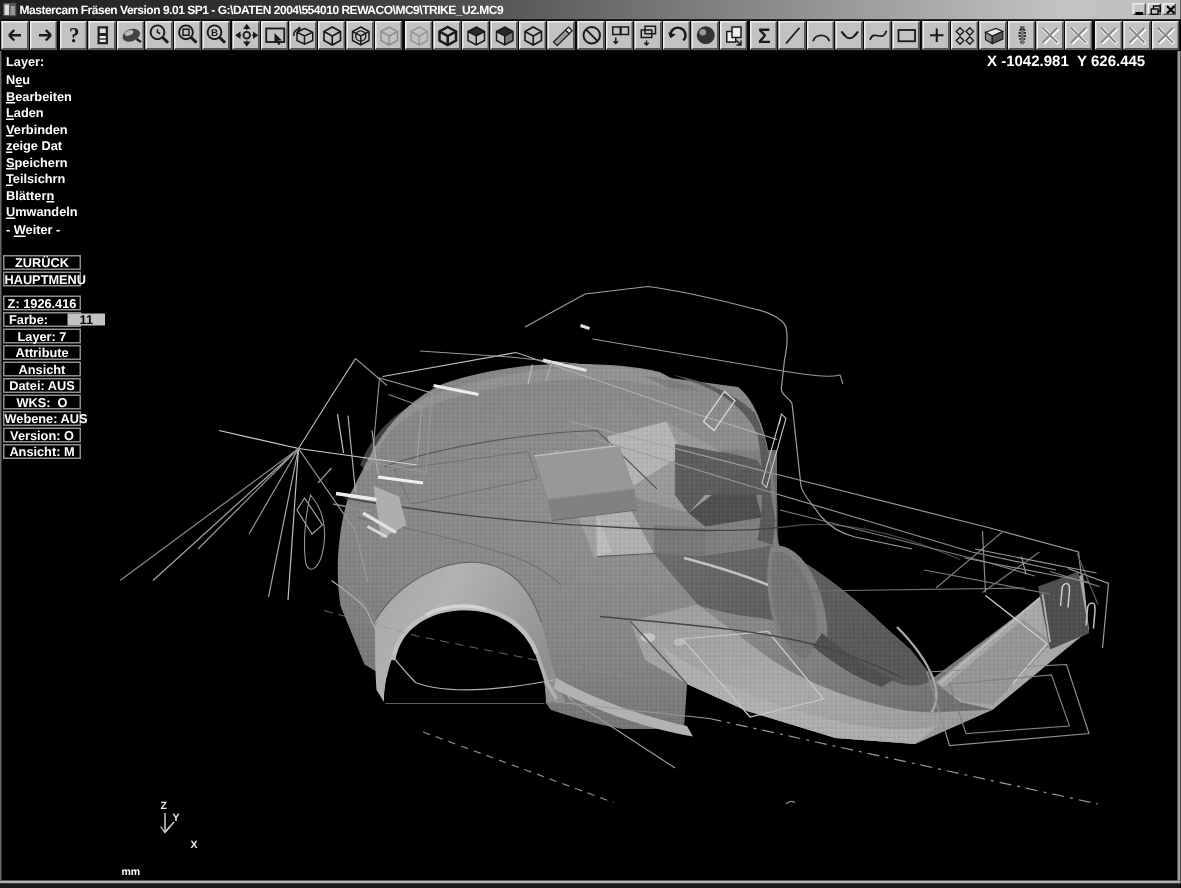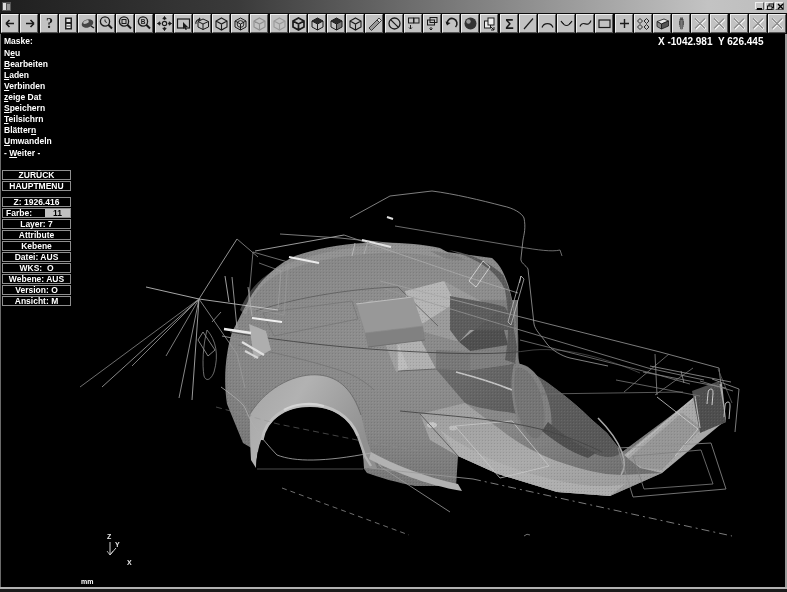--- a/index.html
+++ b/index.html
@@ -6,36 +6,37 @@
 #title{position:absolute;left:0;top:0;width:787px;height:13px;background:linear-gradient(to right,#1f1f1f 0%,#3a3a3a 30%,#7f7f7f 60%,#c3c3c3 90%,#bdbdbd 100%)}
 #title .txt{position:absolute;left:13px;top:1.5px;font-size:8px;font-weight:bold;color:#fff;letter-spacing:-0.32px;white-space:nowrap}
 #ticon{position:absolute;left:2px;top:2px;width:9px;height:9px}
 .tbtn{position:absolute;top:2px;width:9px;height:8px;background:#c6c6c6;border-top:1px solid #efefef;border-left:1px solid #efefef;border-right:1px solid #5a5a5a;border-bottom:1px solid #5a5a5a;font-size:7px;line-height:5px;text-align:center;color:#000;font-weight:bold}
 #toolbar{position:absolute;left:0;top:13px;width:787px;height:21px;background:#0a0a0a}
 .tb{position:absolute;top:1px;width:18px;height:19px;background:#c2c2c2;border-top:1px solid #eee;border-left:1px solid #eee;border-right:1px solid #555;border-bottom:1px solid #555}
 .tb svg{position:absolute;left:0;top:0}
 #menu{position:absolute;left:0;top:34px;width:110px;color:#fff;font-weight:bold;font-size:8.5px}
 .mi{position:absolute;left:4px;white-space:nowrap}
 .mi u{text-decoration:underline}
-.sbox{position:absolute;left:2px;width:69px;height:10px;border:1px solid #8f8f8f;color:#fff;font-weight:bold;font-size:8.5px;text-align:center;line-height:8px;white-space:nowrap}
+.sbox{position:absolute;left:2px;width:52px;height:10px;border:1px solid #8f8f8f;color:#fff;font-weight:bold;font-size:8.5px;text-align:center;line-height:8px;white-space:nowrap}
 #coords{position:absolute;left:658px;top:36px;color:#fff;font-weight:bold;font-size:10px;white-space:nowrap}
 #mm{position:absolute;left:81px;top:578px;color:#fff;font-weight:bold;font-size:7px}
 #bborder{position:absolute;left:0px;top:587px;width:787px;height:2px;background:#b2b2b2}
 #bbelow{position:absolute;left:0;top:589px;width:787px;height:3px;background:#1a1a1a}
 #rborder{position:absolute;left:785px;top:34px;width:2px;height:553px;background:#9a9a9a}
 #lborder{position:absolute;left:0px;top:34px;width:1px;height:553px;background:#6a6a6a}
 </style></head>
 <body>
 <div id="win">
 <div id="title">
  <svg id="ticon" viewBox="0 0 9 9">
         <rect x="0" y="0" width="9" height="9" fill="#555"></rect>
         <rect x="1" y="1" width="3" height="7" fill="#ddd"></rect>
         <rect x="5" y="2" width="3" height="6" fill="#999"></rect>
       </svg>
+ <span class="txt">Mastercam Fräsen Version 9.01 SP1 - G:\DATEN 2004\554010 REWACO\MC9\TRIKE_U2.MC9</span>
  <div class="tbtn" style="left:755px"><svg width="9" height="8">
           <rect x="1" y="5" width="5" height="2" fill="#000"></rect>
         </svg></div>
  <div class="tbtn" style="left:765px"><svg width="9" height="8">
           <rect x="3" y="1" width="4.5" height="3.5" fill="none" stroke="#000" stroke-width="0.9"></rect>
           <rect x="1.5" y="3" width="4.5" height="3.5" fill="#c6c6c6" stroke="#000" stroke-width="0.9"></rect>
         </svg></div>
  <div class="tbtn" style="left:775px"><svg width="9" height="8">
           <path d="M2 1 L7 6 M7 1 L2 6" stroke="#000" stroke-width="1.4"></path>
         </svg></div>
@@ -279,39 +280,39 @@
         </svg>
       </div>
       <div class="tb" style="left: 768px;">
         <svg width="17" height="17" viewBox="0 0 17 17">
           <path d="M3.5,4 L13.5,14 M13.5,4 L3.5,14" stroke="#fff" stroke-width="2.4"></path>
           <path d="M3,3.5 L13,13.5 M13,3.5 L3,13.5" stroke="#8a8a8a" stroke-width="1.4"></path>
         </svg>
       </div>
     </div>
 <div id="menu">
- <div class="mi" style="top:2px">Maske:</div>
+ <div class="mi" style="top:2px">Layer:</div>
  <div class="mi" style="top:14px">N<u>e</u>u</div>
  <div class="mi" style="top:25px"><u>B</u>earbeiten</div>
  <div class="mi" style="top:36px"><u>L</u>aden</div>
  <div class="mi" style="top:47px"><u>V</u>erbinden</div>
  <div class="mi" style="top:58px"><u>z</u>eige Dat</div>
  <div class="mi" style="top:69px"><u>S</u>peichern</div>
  <div class="mi" style="top:80px"><u>T</u>eilsichrn</div>
  <div class="mi" style="top:91px">Blätter<u>n</u></div>
  <div class="mi" style="top:102px"><u>U</u>mwandeln</div>
  <div class="mi" style="top:114px">- <u>W</u>eiter -</div>
 </div>
 <div class="sbox" style="top:170px">ZURÜCK</div>
 <div class="sbox" style="top:181px">HAUPTMENU</div>
 <div class="sbox" style="top:197px">Z: 1926.416</div>
 <div class="sbox" style="top:208px;text-align:left;padding-left:3px">Farbe:<span style="position:absolute;left:42px;top:0px;width:25px;height:8px;background:#c2c2c2;color:#000;text-align:center">11</span></div>
 <div class="sbox" style="top:219px">Layer: 7</div>
 <div class="sbox" style="top:230px">Attribute</div>
-<div class="sbox" style="top:241px">Kebene</div>
+<div class="sbox" style="top:241px">Ansicht</div>
 <div class="sbox" style="top:252px">Datei: AUS</div>
 <div class="sbox" style="top:263px">WKS:&nbsp;&nbsp;O</div>
 <div class="sbox" style="top:274px">Webene: AUS</div>
 <div class="sbox" style="top:285px">Version: O</div>
 <div class="sbox" style="top:296px">Ansicht: M</div>
 <div id="coords">X -1042.981&nbsp;&nbsp;Y 626.445</div>
 <svg id="model" style="position:absolute;left:0;top:34px" width="787" height="553" viewBox="0 34 787 553">
 <defs>
 <radialGradient id="gdome" cx="0.42" cy="0.35" r="0.75">
  <stop offset="0" stop-color="#929292"></stop>

